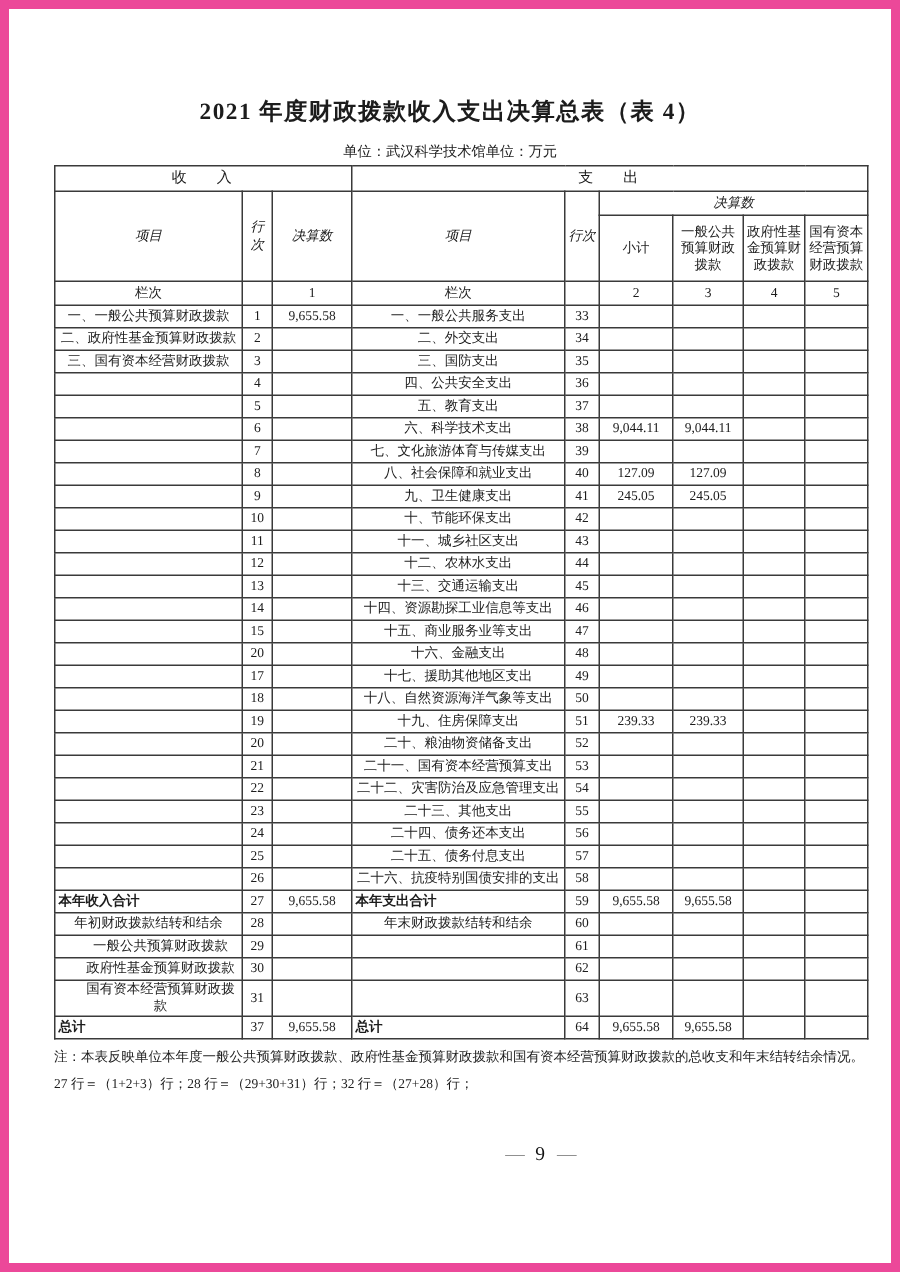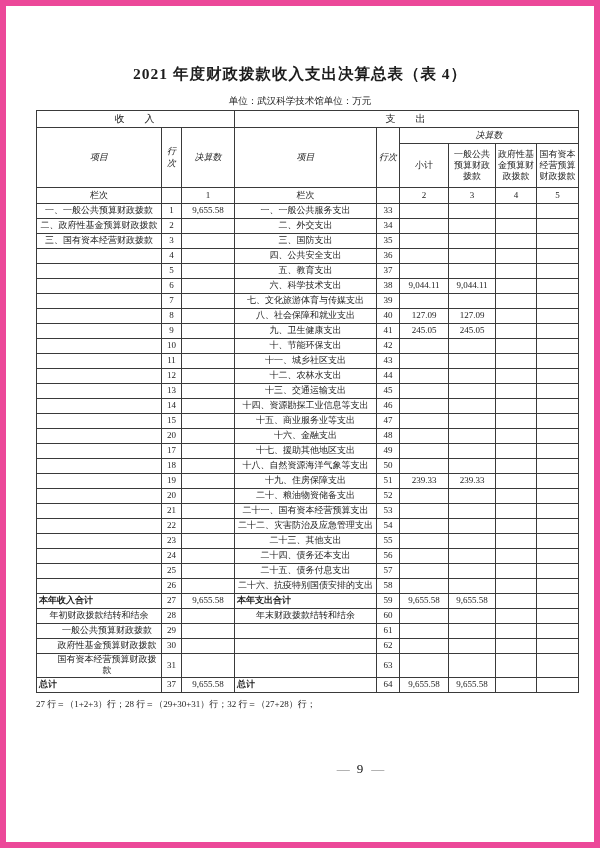--- a/index.html
+++ b/index.html
@@ -478,20 +478,21 @@
           <td class="rowno">64</td>
           <td class="num">9,655.58</td>
           <td class="num">9,655.58</td>
           <td class="num"></td>
           <td class="num"></td>
         </tr>
       </tbody>
   </table>
 
   <div class="notes">
+    <div class="note-line">注：本表反映单位本年度一般公共预算财政拨款、政府性基金预算财政拨款和国有资本经营预算财政拨款的总收支和年末结转结余情况。</div>
     <div class="note-line">27 行＝（1+2+3）行；28 行＝（29+30+31）行；32 行＝（27+28）行；</div>
   </div>
 
   <div class="page-number">
     <span class="inner">
       <span class="dash">—</span><span class="num">9</span><span class="dash">—</span>
     </span>
   </div>
 
 </div>

